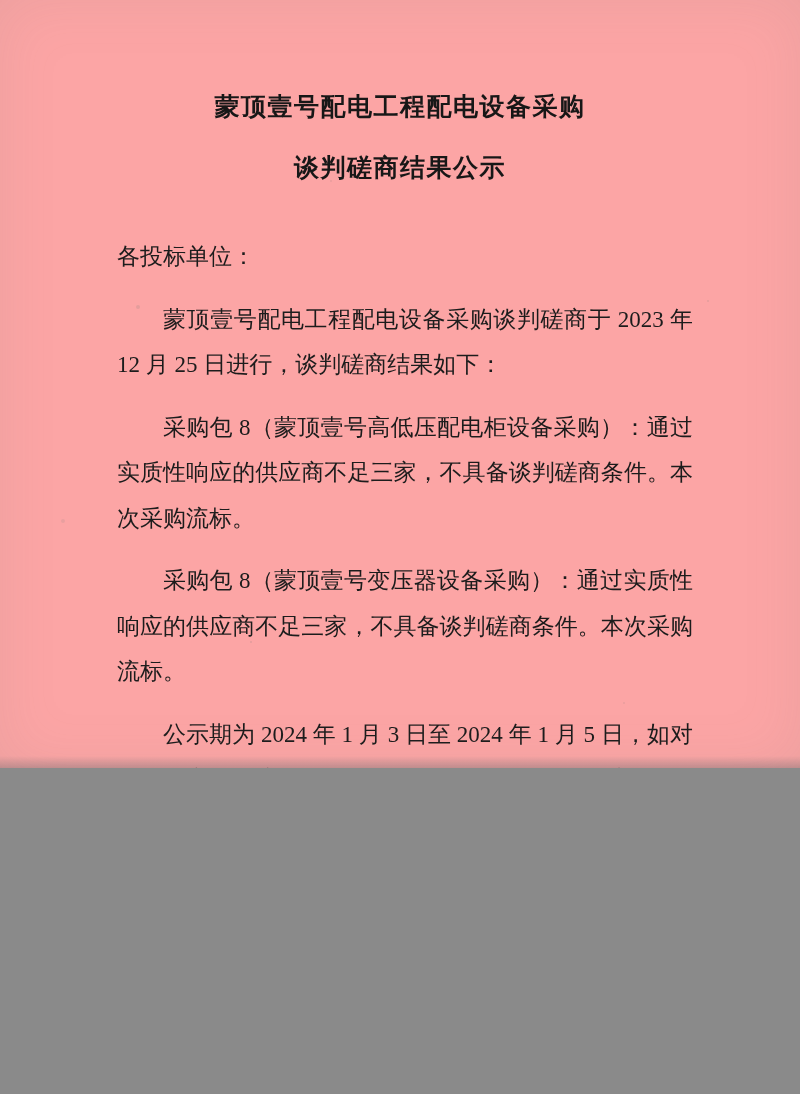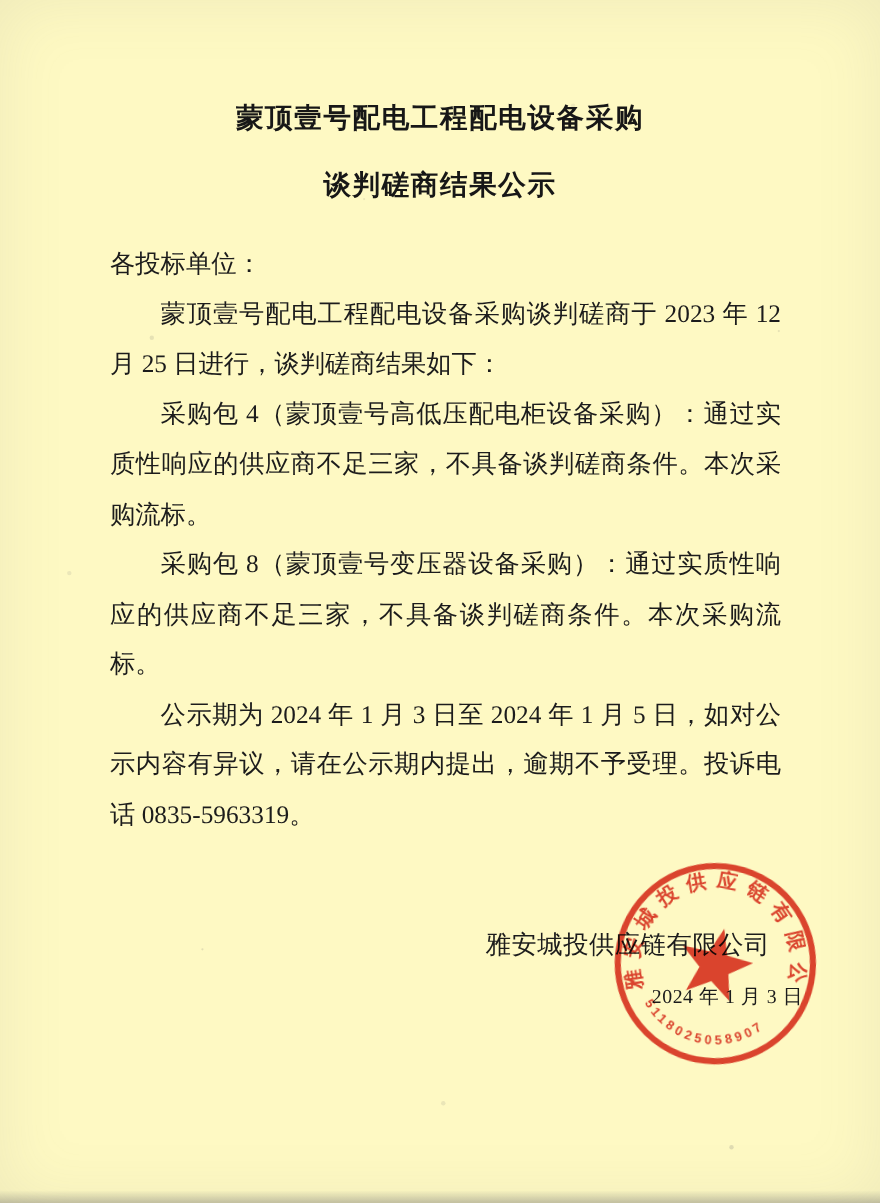--- a/index.html
+++ b/index.html
@@ -1,20 +1,20 @@
 <!DOCTYPE html>
 <html><head>
 <meta charset="utf-8">
 <style>
   html,body{margin:0;padding:0;background:#8a8a8a;}
   .page{
     position:relative;
-    width:800px;height:1094px;
+    width:800px;height:768px;
     margin:0 auto;
-    background:#fef9c3;
+    background:#fca5a5;
     overflow:hidden;
     font-family:"Liberation Serif","DejaVu Serif",serif;
     color:#1c1c1c;
   }
   
   .page::after{
     content:"";position:absolute;inset:0;pointer-events:none;
     box-shadow:inset 0 0 60px rgba(120,120,118,0.12);
   }
   .scan-band{
@@ -41,21 +41,21 @@
     text-align:center;font-size:25px;font-weight:700;letter-spacing:1.5px;
     color:#171717;
   }
   .title-1{top:90px;}
   .title-2{top:151px;}
   .doc-body{
     position:absolute;left:100px;top:217px;width:610px;
     font-size:23px;line-height:45.5px;
     text-align:justify;text-justify:inter-ideograph;
   }
-  .doc-body p{margin:0;}
+  .doc-body p{margin:17px;}
   .para{text-indent:2em;}
   .bold{font-weight:700;}
   .sig-company{
     position:absolute;top:843px;left:0;right:100px;
     text-align:right;font-size:23px;letter-spacing:0.5px;
   }
   .sig-date{
     position:absolute;top:894px;right:70px;
     font-size:18px;letter-spacing:0.5px;
   }
@@ -73,21 +73,21 @@
 <div class="page">
 
   <div class="speckles"></div>
 
   <div class="title title-1">蒙顶壹号配电工程配电设备采购</div>
   <div class="title title-2">谈判磋商结果公示</div>
 
   <div class="doc-body">
     <p class="salutation">各投标单位：</p>
     <p class="para">蒙顶壹号配电工程配电设备采购谈判磋商于 2023 年 12 月 25 日进行，谈判磋商结果如下：</p>
-    <p class="para">采购包 4（蒙顶壹号高低压配电柜设备采购）：通过实质性响应的供应商不足三家，不具备谈判磋商条件。本次采购流标。</p>
+    <p class="para">采购包 8（蒙顶壹号高低压配电柜设备采购）：通过实质性响应的供应商不足三家，不具备谈判磋商条件。本次采购流标。</p>
     <p class="para">采购包 8（蒙顶壹号变压器设备采购）：通过实质性响应的供应商不足三家，不具备谈判磋商条件。本次采购流标。</p>
     <p class="para">公示期为 2024 年 1 月 3 日至 2024 年 1 月 5 日，如对公示内容有异议，请在公示期内提出，逾期不予受理。投诉电话 0835-5963319。</p>
   </div>
 
   <div class="sig-company">雅安城投供应链有限公司</div>
   <div class="sig-date">2024 年 1 月 3 日</div>
 
   <svg class="seal" viewBox="0 0 190 200" xmlns="http://www.w3.org/2000/svg">
     <defs>
       <path id="sealArcTop" d="M 33.4 125.7 A 68 68 0 1 1 156.6 125.7" fill="none"></path>

